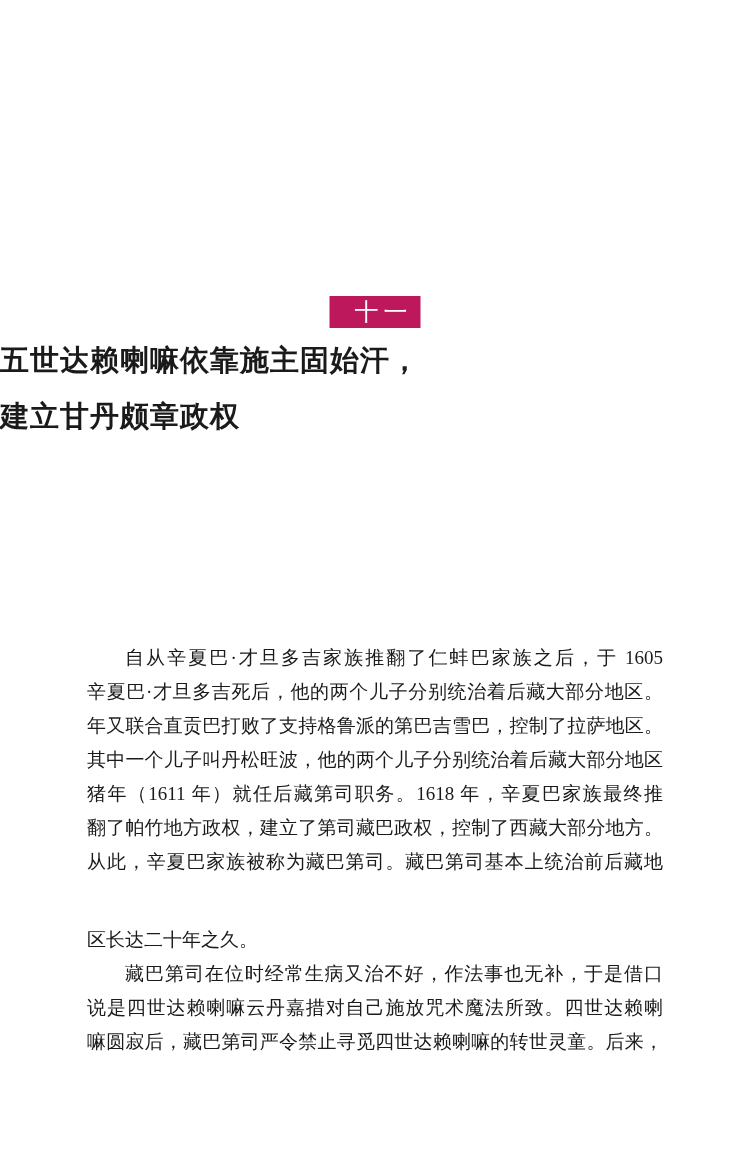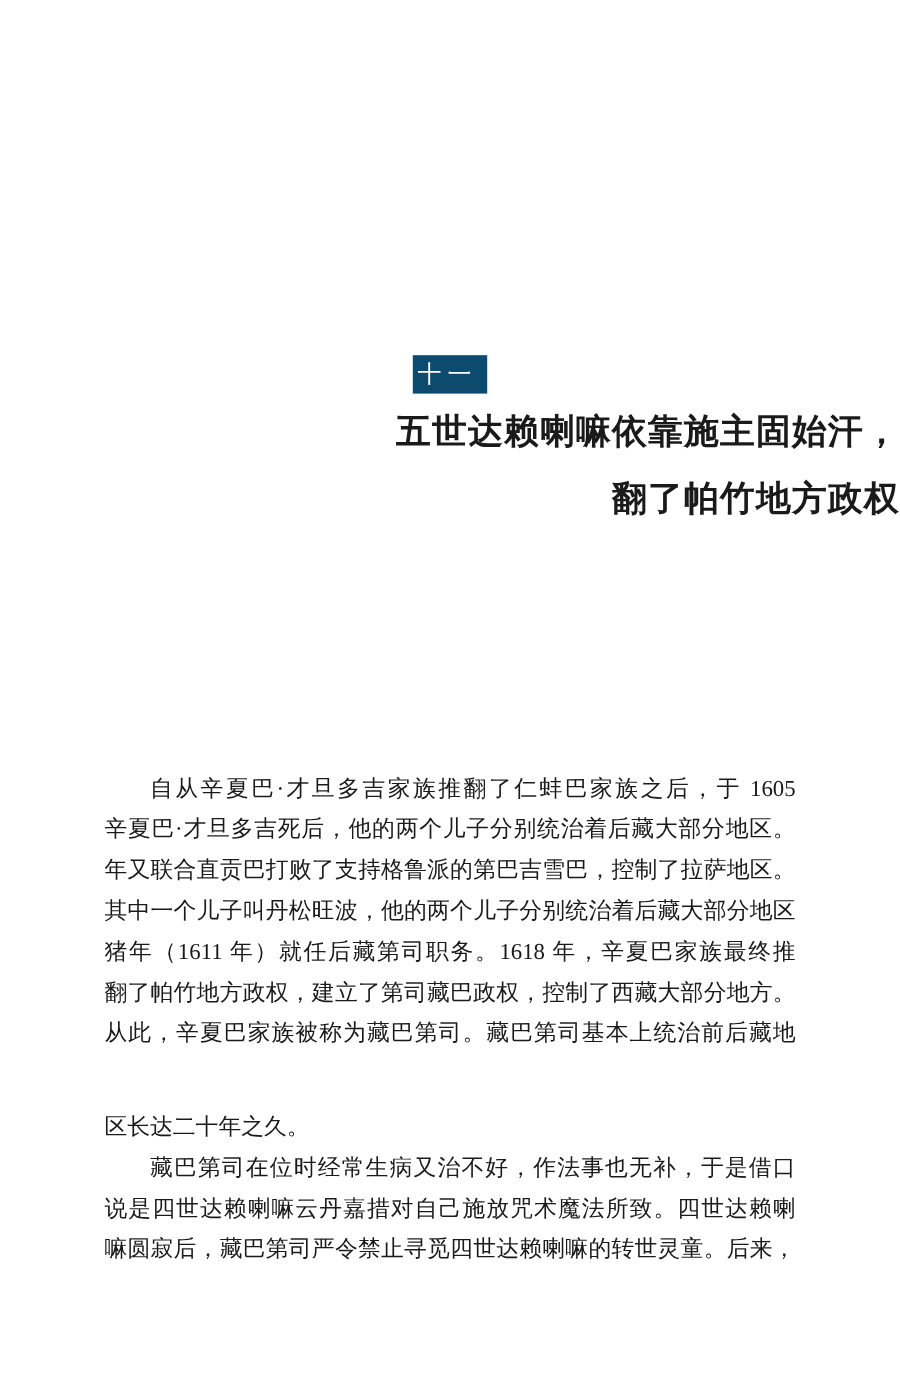--- a/index.html
+++ b/index.html
@@ -14,36 +14,36 @@
     background: #ffffff;
     overflow: hidden;
     font-family: "Liberation Serif", "DejaVu Serif", serif;
     color: #1a1a1a;
   }
   .chapter-badge {
     position: absolute;
     top: 296px;
     left: 50%;
     transform: translateX(-50%);
-    background: #0c4a6e;
+    background: #be185d;
     color: #ffffff;
-    font-size: 20px;
+    font-size: 24px;
     height: 32px;
     line-height: 32px;
-    padding: 0 8px 0 4px;
+    padding: 0 8px 0 25px;
     letter-spacing: 5px;
     white-space: nowrap;
   }
   .chapter-title {
     position: absolute;
     top: 332px;
     left: 0;
     width: 100%;
     margin: 0;
-    text-align: right;
+    text-align: left;
     font-size: 29px;
     font-weight: bold;
     letter-spacing: 1px;
   }
   .title-line {
     display: block;
     line-height: 56px;
   }
   .body-text {
     position: absolute;
@@ -78,21 +78,21 @@
 </style>
 </head>
 <body>
 
 <div class="page">
 
   <div class="chapter-badge">十一</div>
 
   <h1 class="chapter-title">
     <span class="title-line">五世达赖喇嘛依靠施主固始汗，</span>
-    <span class="title-line">翻了帕竹地方政权</span>
+    <span class="title-line">建立甘丹颇章政权</span>
   </h1>
 
   <div class="body-text" id="body-lines">
       <div class="body-line indent">自从辛夏巴·才旦多吉家族推翻了仁蚌巴家族之后，于 1605</div>
       <div class="body-line">辛夏巴·才旦多吉死后，他的两个儿子分别统治着后藏大部分地区。</div>
       <div class="body-line">年又联合直贡巴打败了支持格鲁派的第巴吉雪巴，控制了拉萨地区。</div>
       <div class="body-line">其中一个儿子叫丹松旺波，他的两个儿子分别统治着后藏大部分地区</div>
       <div class="body-line">猪年（1611 年）就任后藏第司职务。1618 年，辛夏巴家族最终推</div>
       <div class="body-line">翻了帕竹地方政权，建立了第司藏巴政权，控制了西藏大部分地方。</div>
       <div class="body-line">从此，辛夏巴家族被称为藏巴第司。藏巴第司基本上统治前后藏地</div>

